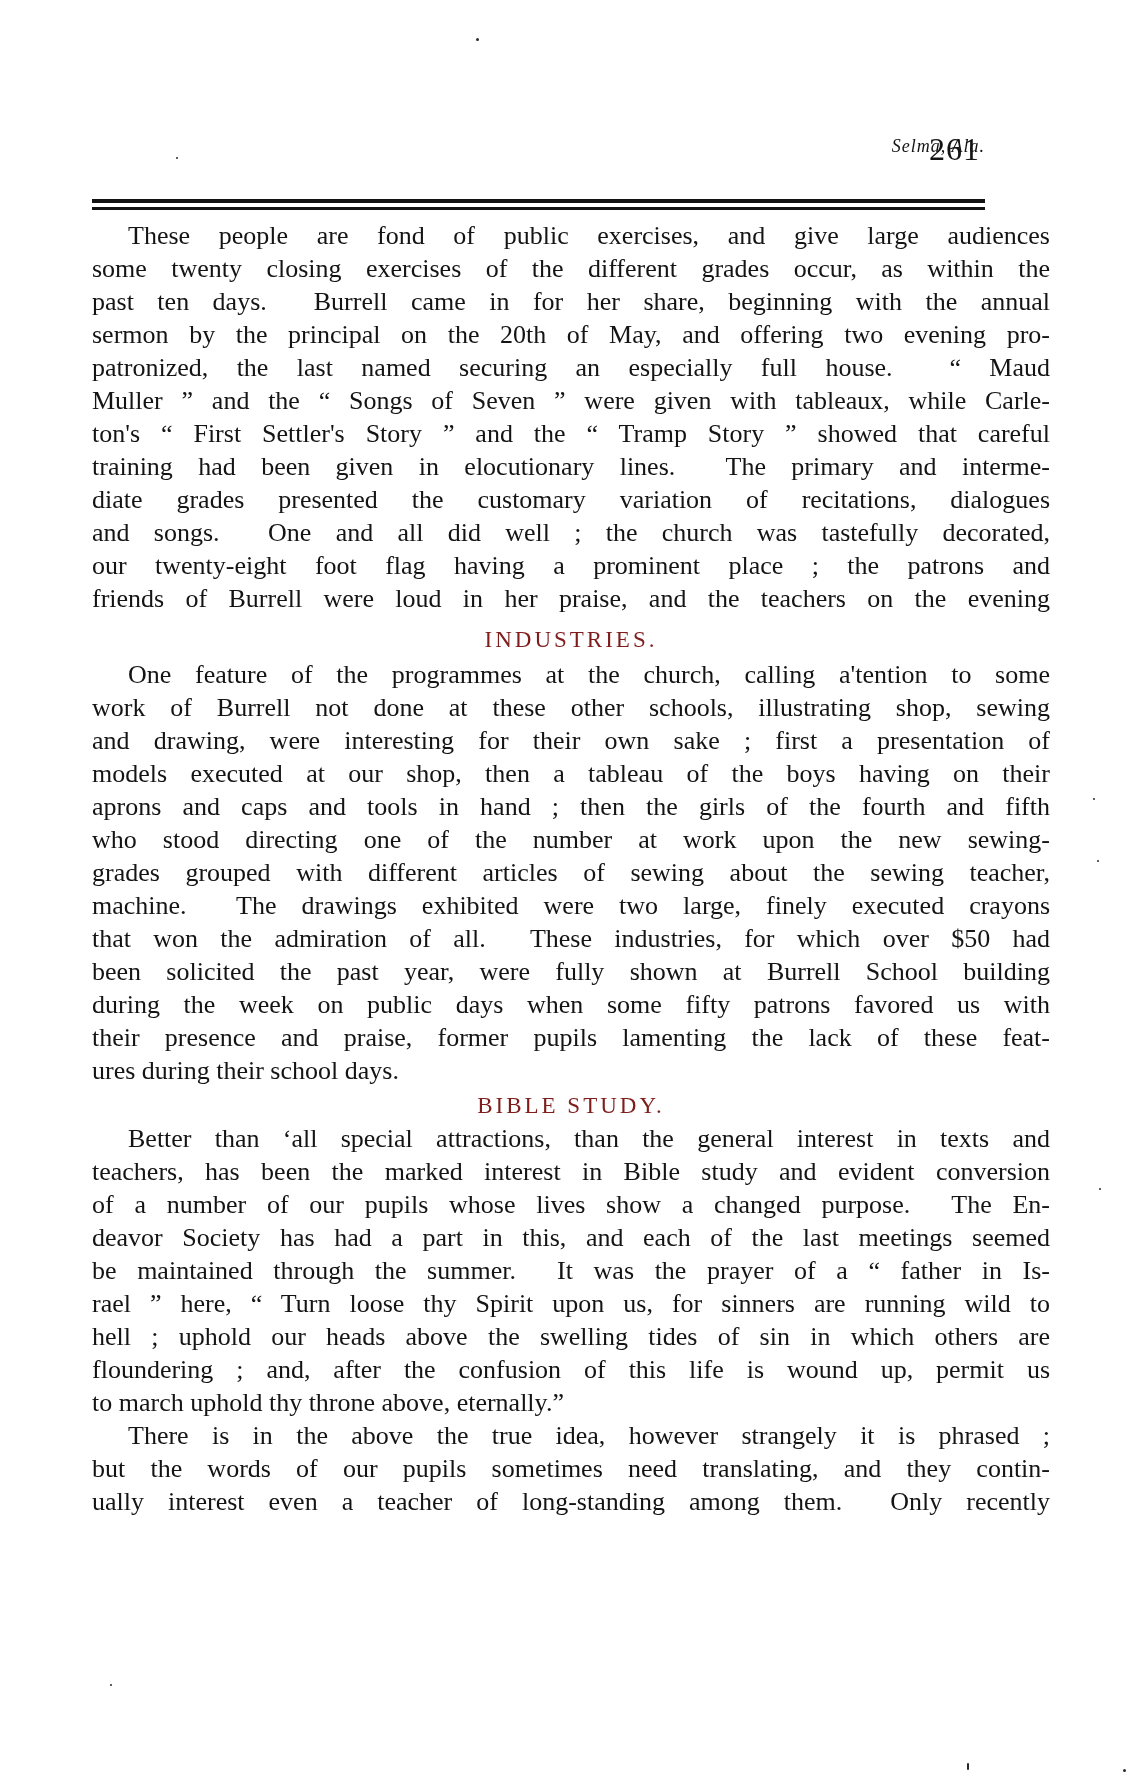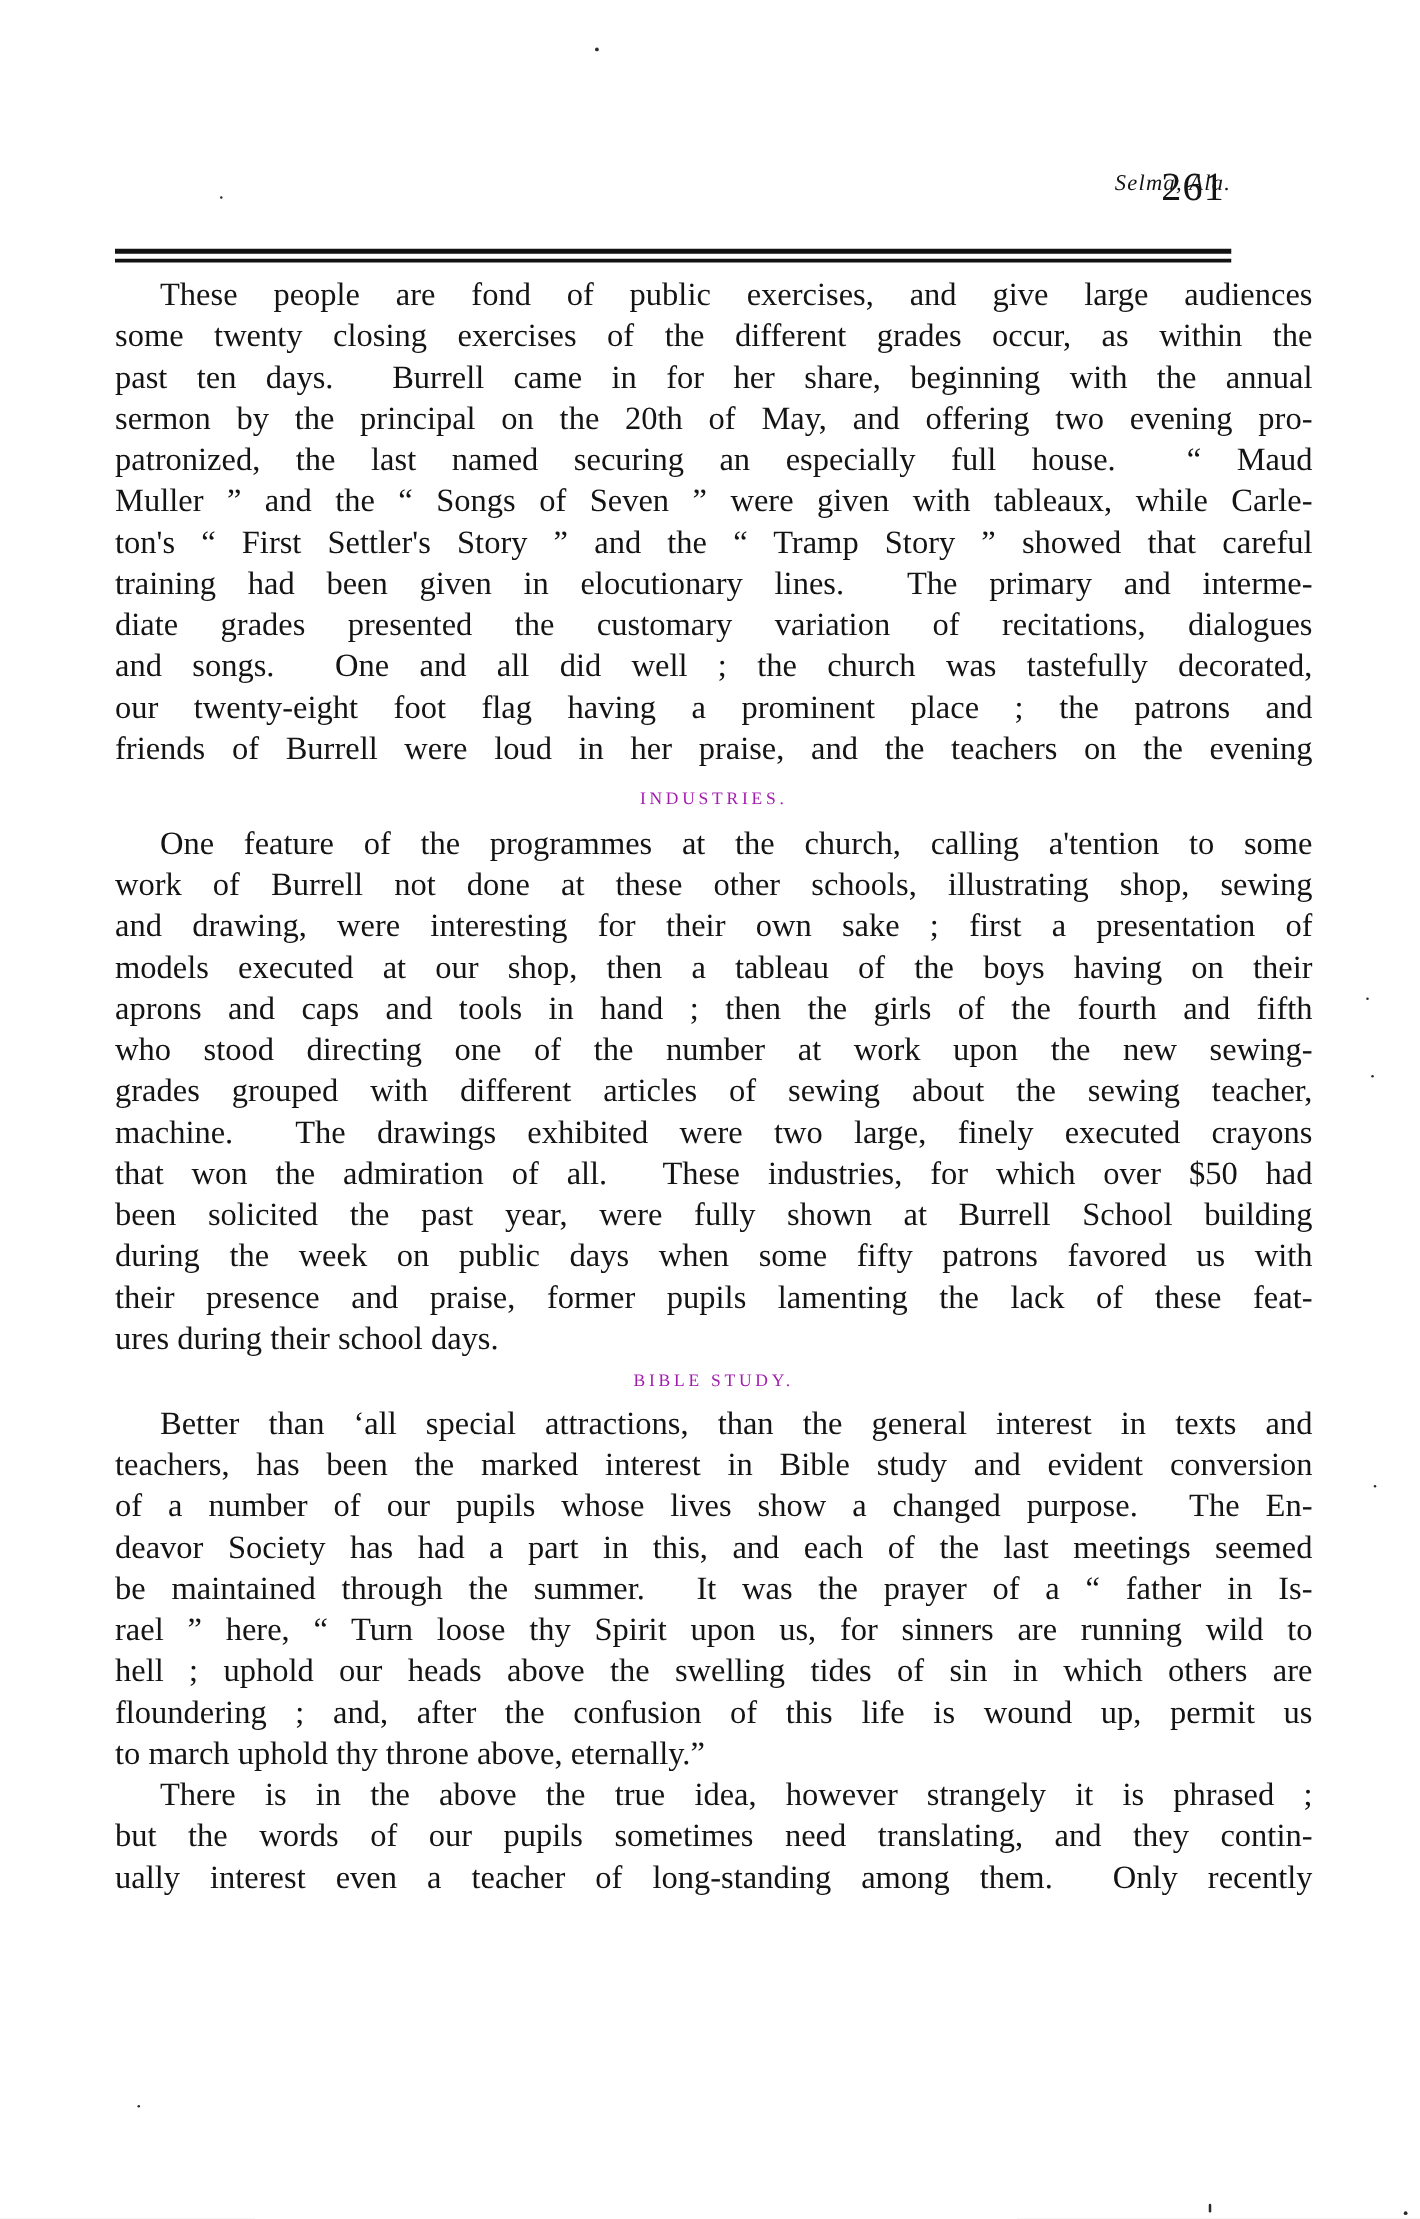--- a/index.html
+++ b/index.html
@@ -53,23 +53,23 @@
     line-height: 33px;
     text-align: justify;
     text-align-last: justify;
     overflow: hidden;
     white-space: normal;
   }
   .paragraph .line:first-child { text-indent: 36px; }
   .short-last .line:last-child { text-align-last: left; }
   .section-heading {
     text-align: center;
-    font-size: 14px;
+    font-size: 23px;
     letter-spacing: 3px;
-    color: #a21caf;
+    color: #7f1d1d;
   }
   .block-1 { height: 43px; line-height: 49px; }
   .block-3 { height: 35px; line-height: 37px; }
   .speck {
     position: absolute;
     width: 3px;
     height: 3px;
     background: #2a2a2a;
     border-radius: 50%;
   }

